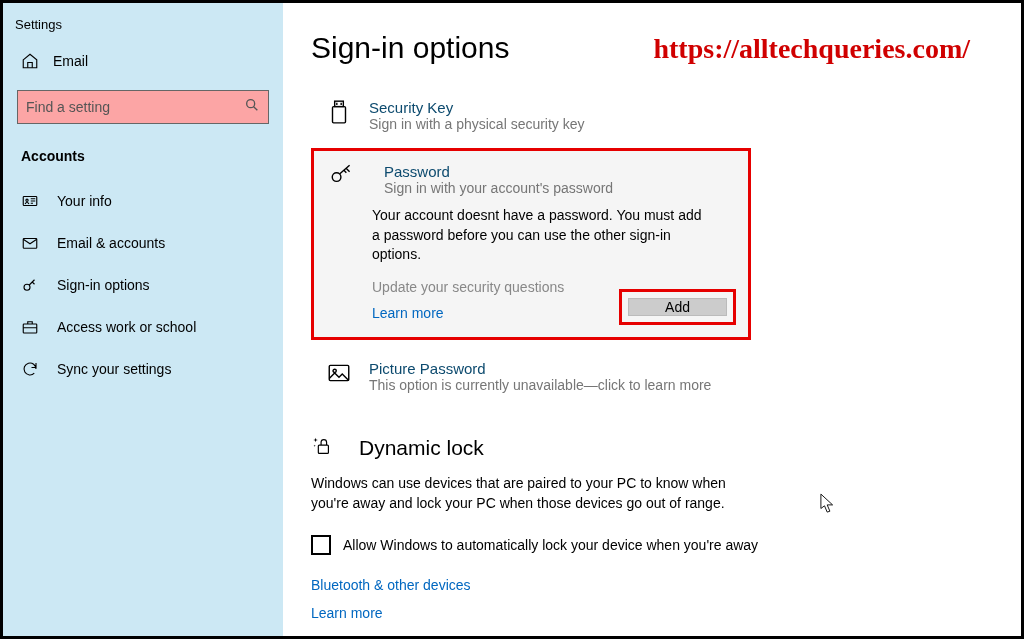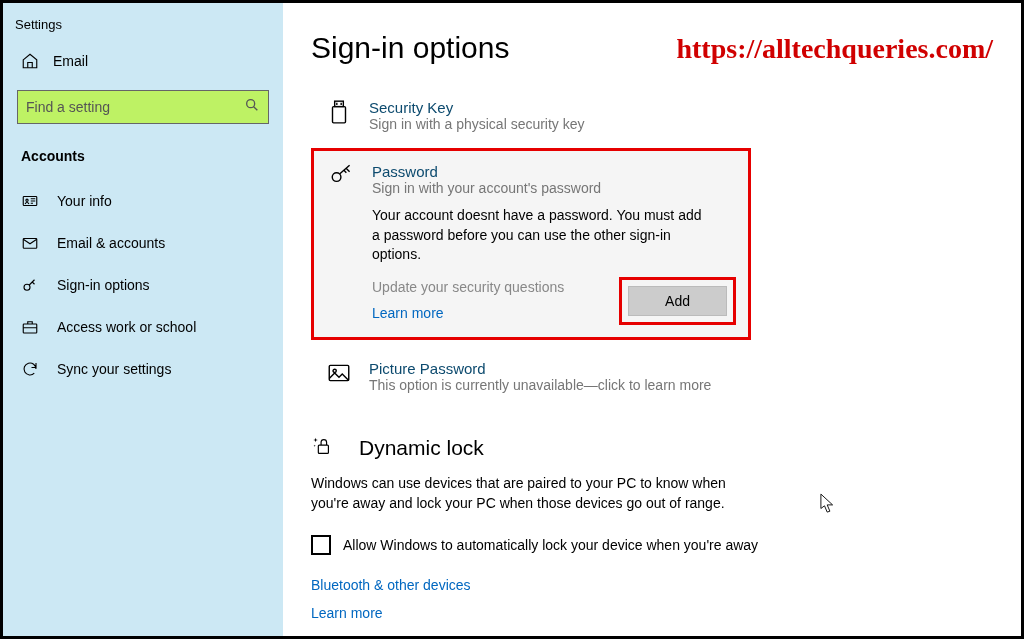--- a/index.html
+++ b/index.html
@@ -41,21 +41,21 @@
       align-items: center;
       gap: 14px;
       padding: 10px 18px;
       font-size: 14px;
       color: #000;
       cursor: pointer;
     }
     .search-box {
       margin: 10px 14px 16px 14px;
       border: 1px solid #666;
-      background: #bef264;
+      background: #fca5a5;
       display: flex;
       align-items: center;
       height: 34px;
       padding: 0 8px;
     }
     .search-input {
       flex: 1;
       border: none;
       outline: none;
       background: transparent;
@@ -98,21 +98,21 @@
     
     .main {
       flex: 1;
       padding: 28px 40px 20px 28px;
       overflow-y: auto;
       position: relative;
     }
     .watermark {
       position: absolute;
       top: 30px;
-      right: 28px;
+      right: 51px;
       font-family: "Times New Roman", serif;
       font-size: 28px;
       font-weight: bold;
       color: #d00000;
     }
     .page-title {
       font-size: 30px;
       font-weight: 400;
       color: #000;
       margin-bottom: 24px;
@@ -149,21 +149,21 @@
       border: 3px solid #e60000;
       max-width: 440px;
       padding: 12px 14px 16px 14px;
       background: #f5f5f5;
       margin-bottom: 10px;
       position: relative;
     }
     .password-header {
       display: flex;
       align-items: flex-start;
-      gap: 16px;
+      gap: 28px;
       margin-bottom: 10px;
     }
     .password-body {
       padding-left: 44px;
     }
     .password-msg {
       font-size: 14px;
       color: #000;
       line-height: 1.4;
       margin-bottom: 14px;
@@ -182,21 +182,21 @@
     .add-button-wrap {
       position: absolute;
       bottom: 12px;
       right: 12px;
       border: 3px solid #e60000;
       padding: 6px 6px;
     }
     .add-button {
       background: #cccccc;
       border: 1px solid #bbb;
-      padding: 6px 36px;
+      padding: 0 36px;
       font-size: 14px;
       color: #000;
       cursor: pointer;
     }
     .section-title-row {
       display: flex;
       align-items: center;
       gap: 26px;
       margin-top: 32px;
       margin-bottom: 12px;

